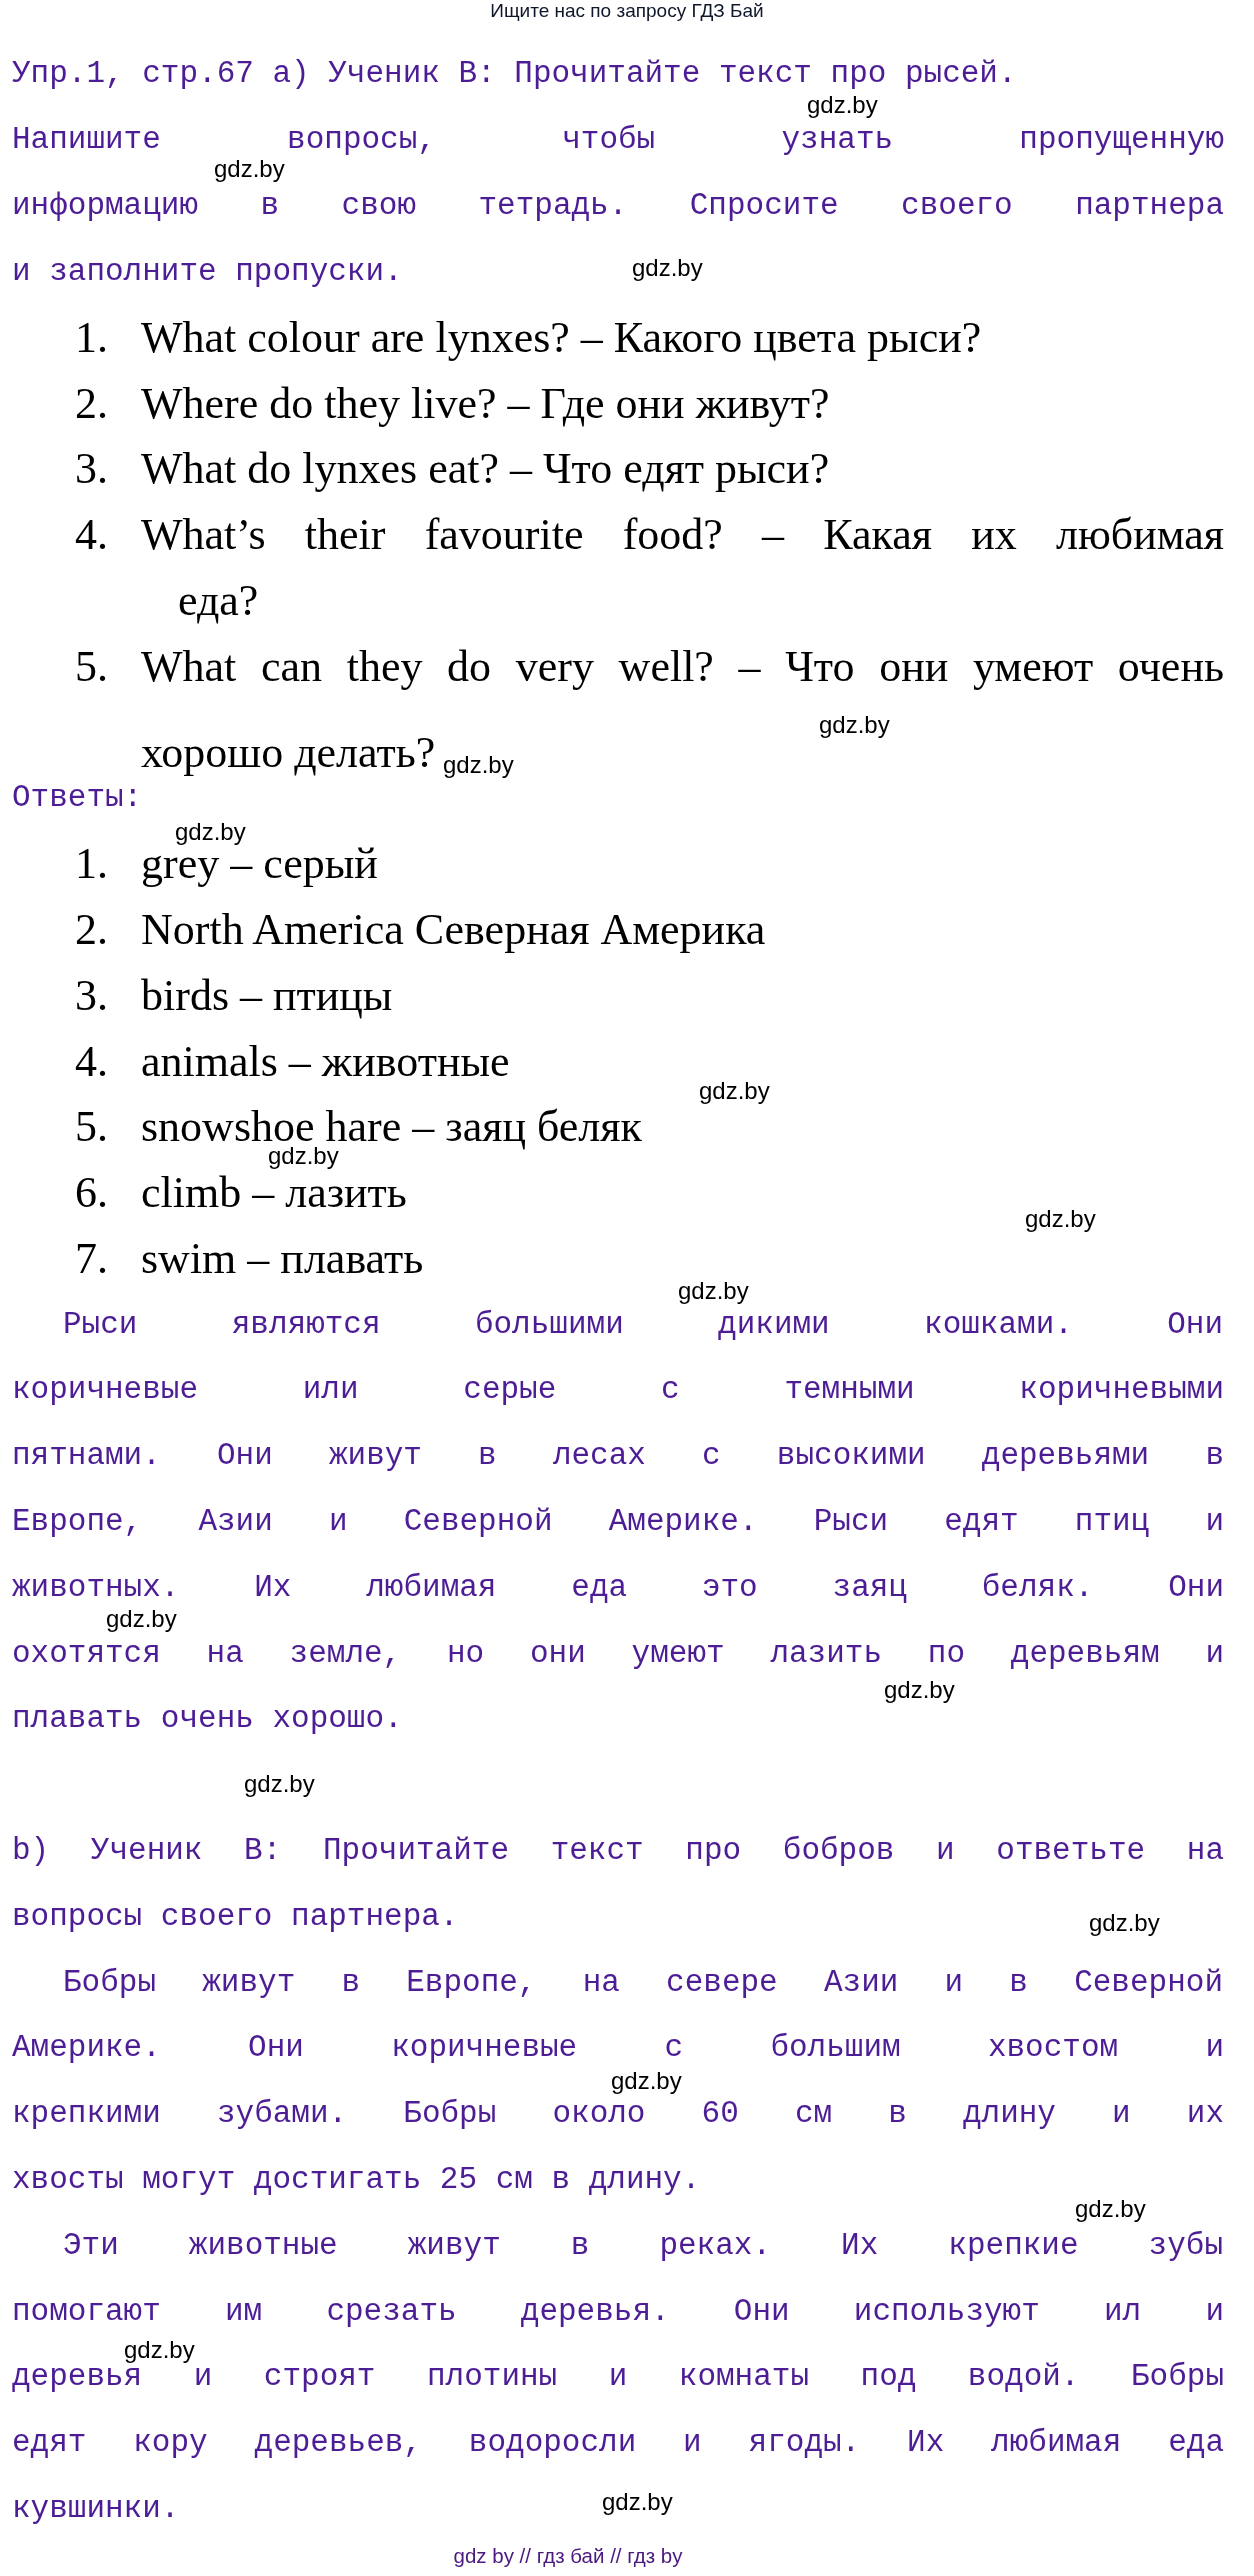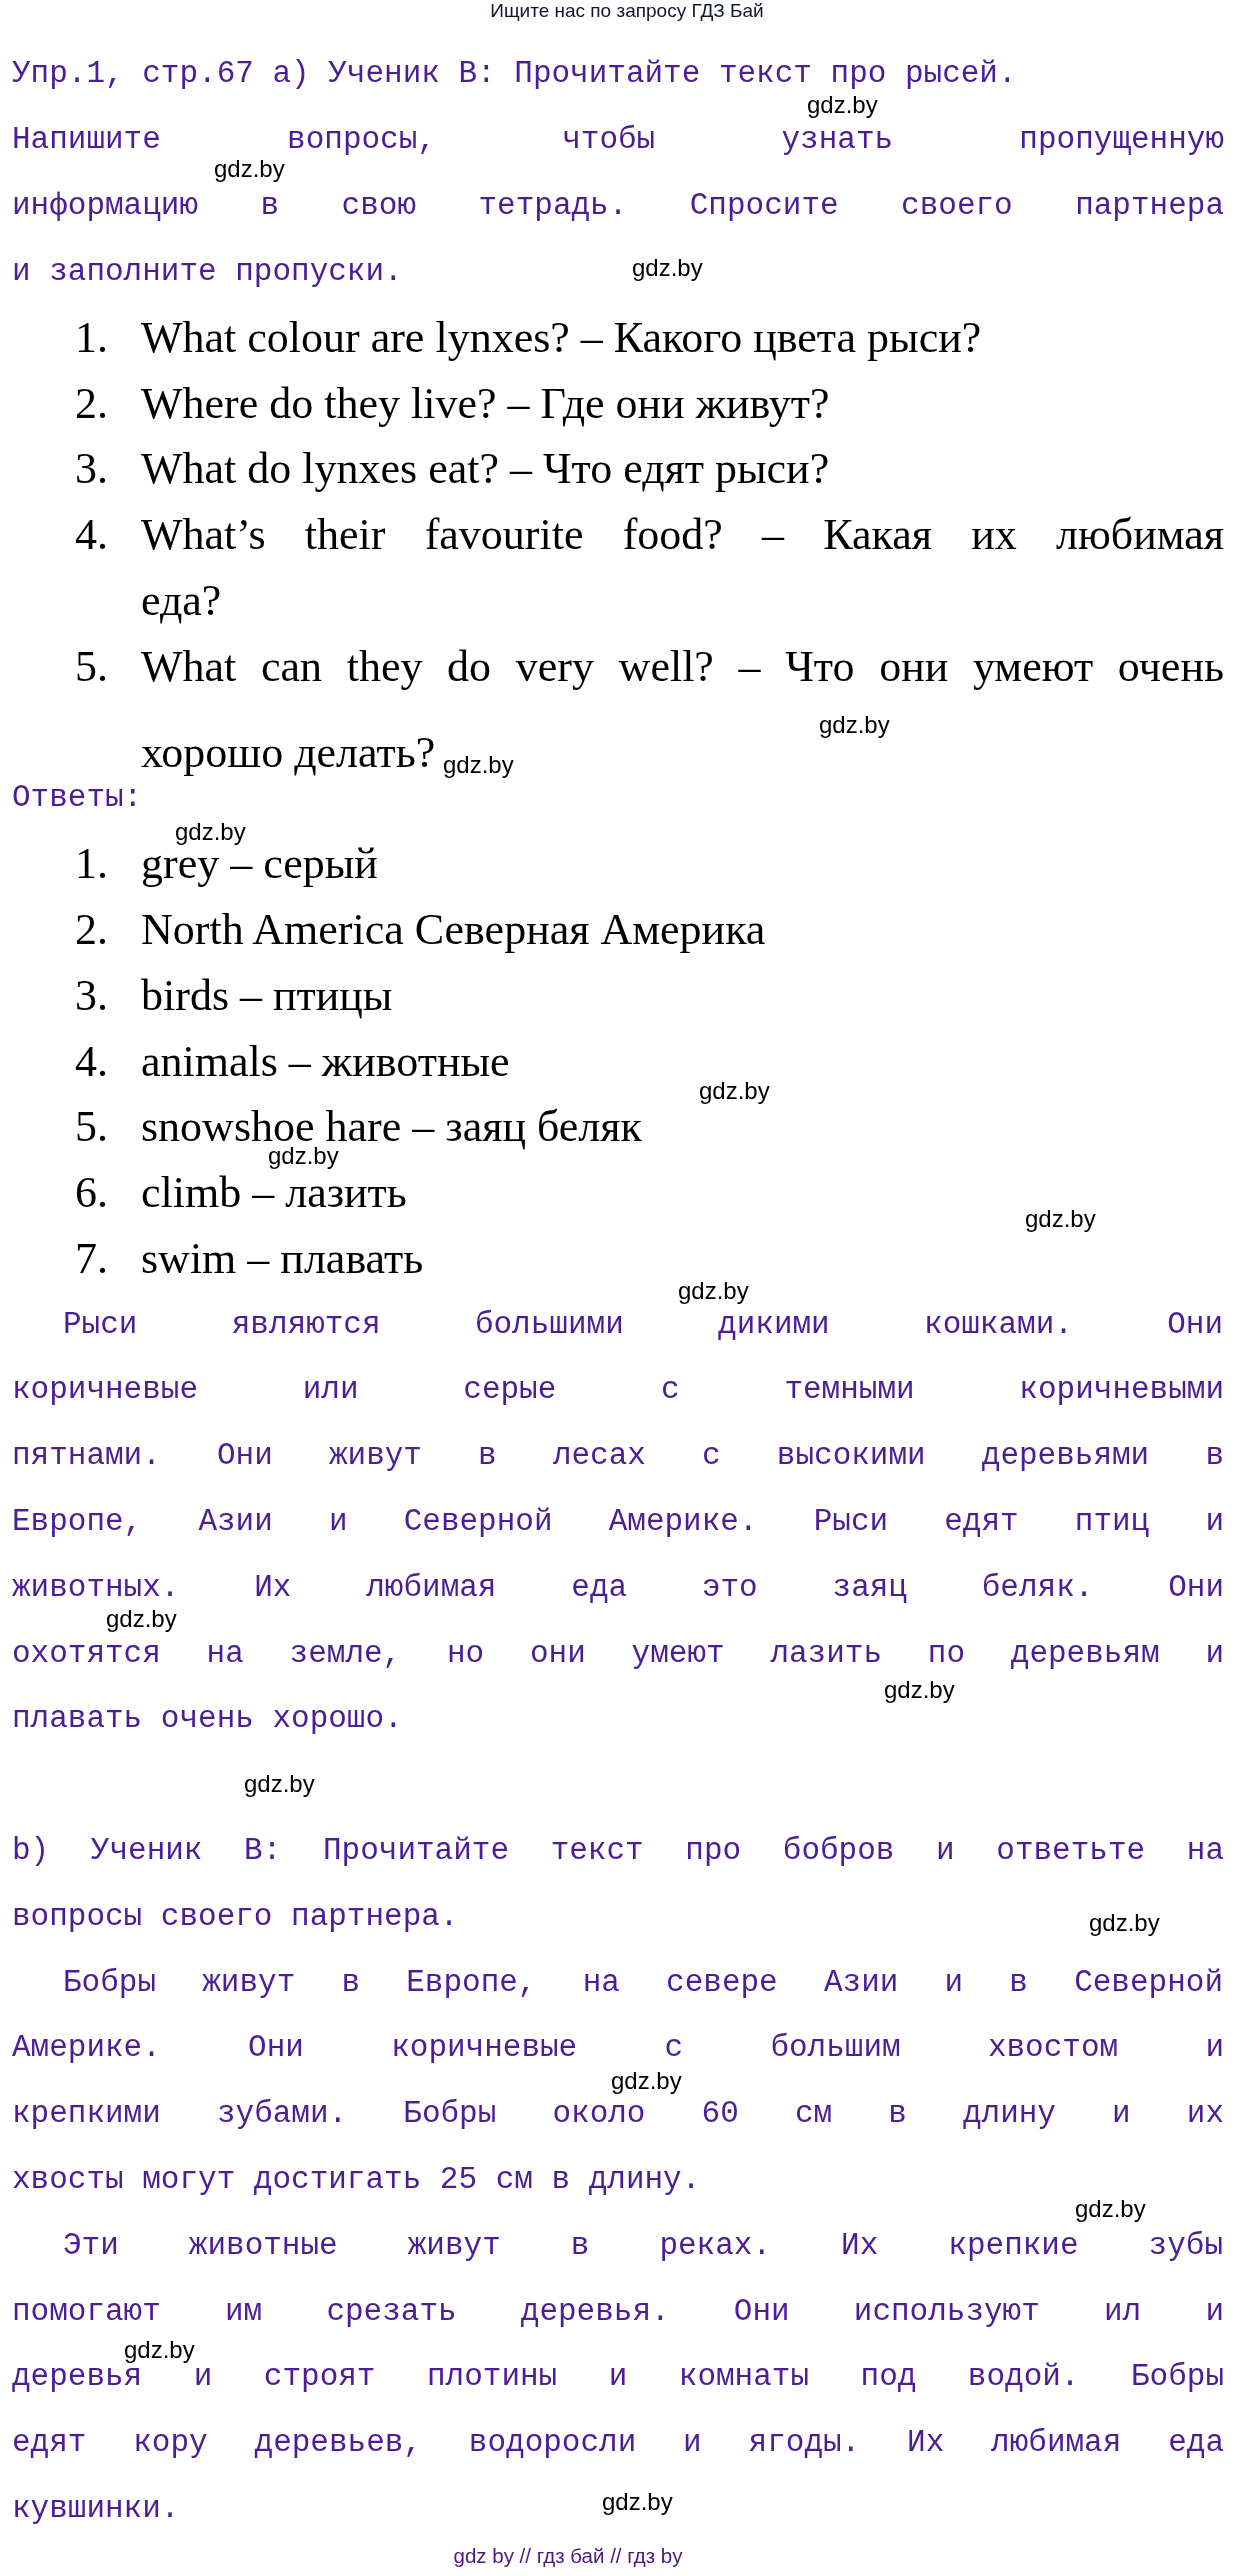--- a/index.html
+++ b/index.html
@@ -23,21 +23,21 @@
 <div class="line" style="top:246px;">и заполните пропуски.</div>
 
 <div class="num" style="top:312px;">1.</div>
 <div class="itm" style="top:312px;">What colour are lynxes? – Какого цвета рыси?</div>
 <div class="num" style="top:378px;">2.</div>
 <div class="itm" style="top:378px;">Where do they live? – Где они живут?</div>
 <div class="num" style="top:443px;">3.</div>
 <div class="itm" style="top:443px;text-align:center;">What do lynxes eat? – Что едят рыси?</div>
 <div class="num" style="top:509px;">4.</div>
 <div class="itm just" style="top:509px;width:1083px;">What’s their favourite food? – Какая их любимая</div>
-<div class="itm" style="top:575px;">еда?</div>
+<div class="itm" style="top:575px;margin-left:37px;">еда?</div>
 <div class="num" style="top:641px;">5.</div>
 <div class="itm just" style="top:641px;width:1083px;">What can they do very well? – Что они умеют очень</div>
 <div class="itm" style="top:707px;margin-top:20px;">хорошо делать?</div>
 
 <div class="line" style="top:772px;">Ответы:</div>
 <div class="num" style="top:838px;">1.</div>
 <div class="itm" style="top:838px;">grey – серый</div>
 <div class="num" style="top:904px;">2.</div>
 <div class="itm" style="top:904px;">North America Северная Америка</div>
 <div class="num" style="top:970px;">3.</div>

